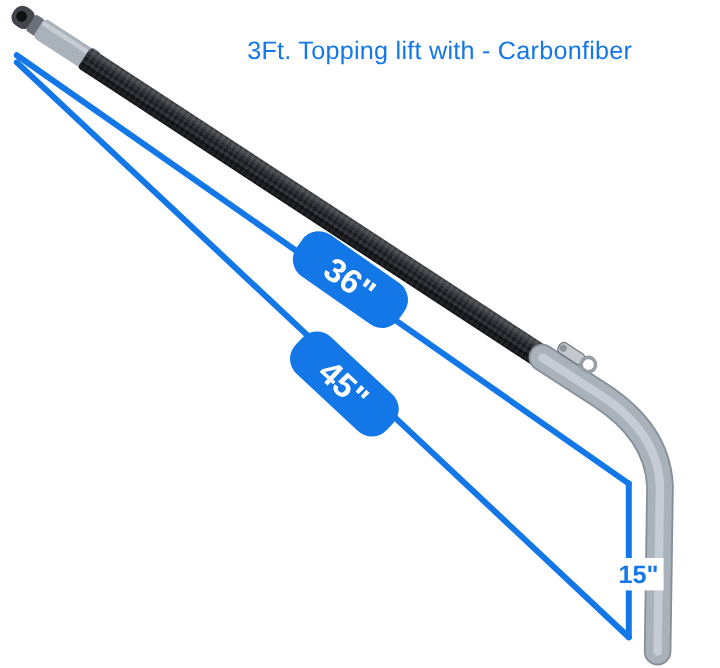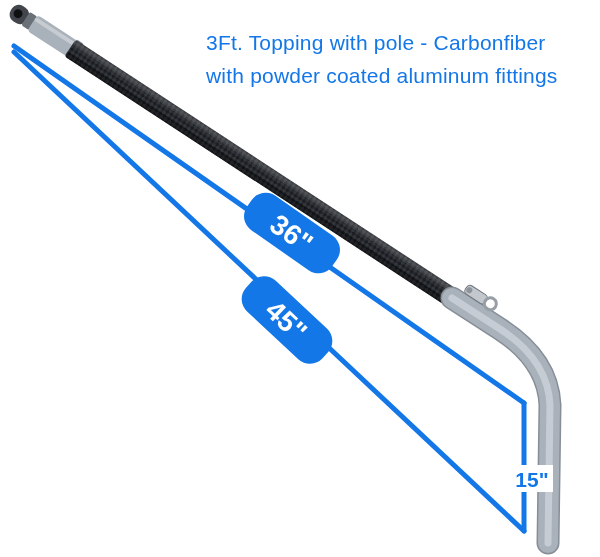--- a/index.html
+++ b/index.html
@@ -81,17 +81,16 @@
       <text class="pill-text" x="287" y="321">45"</text>
     </g>
 
     <g>
       <rect x="511" y="465" width="42" height="27" fill="#ffffff"></rect>
       <text class="dim-text-blue" x="532" y="479">15"</text>
     </g>
   </svg>
 
   <div class="title">
-    <div>3Ft. Topping with pole - Carbonfiber</div>
-    <div>with powder coated aluminum fittings</div>
+    <div>3Ft. Topping lift with - Carbonfiber</div>
   </div>
 
 </div>
 
 </body></html>

